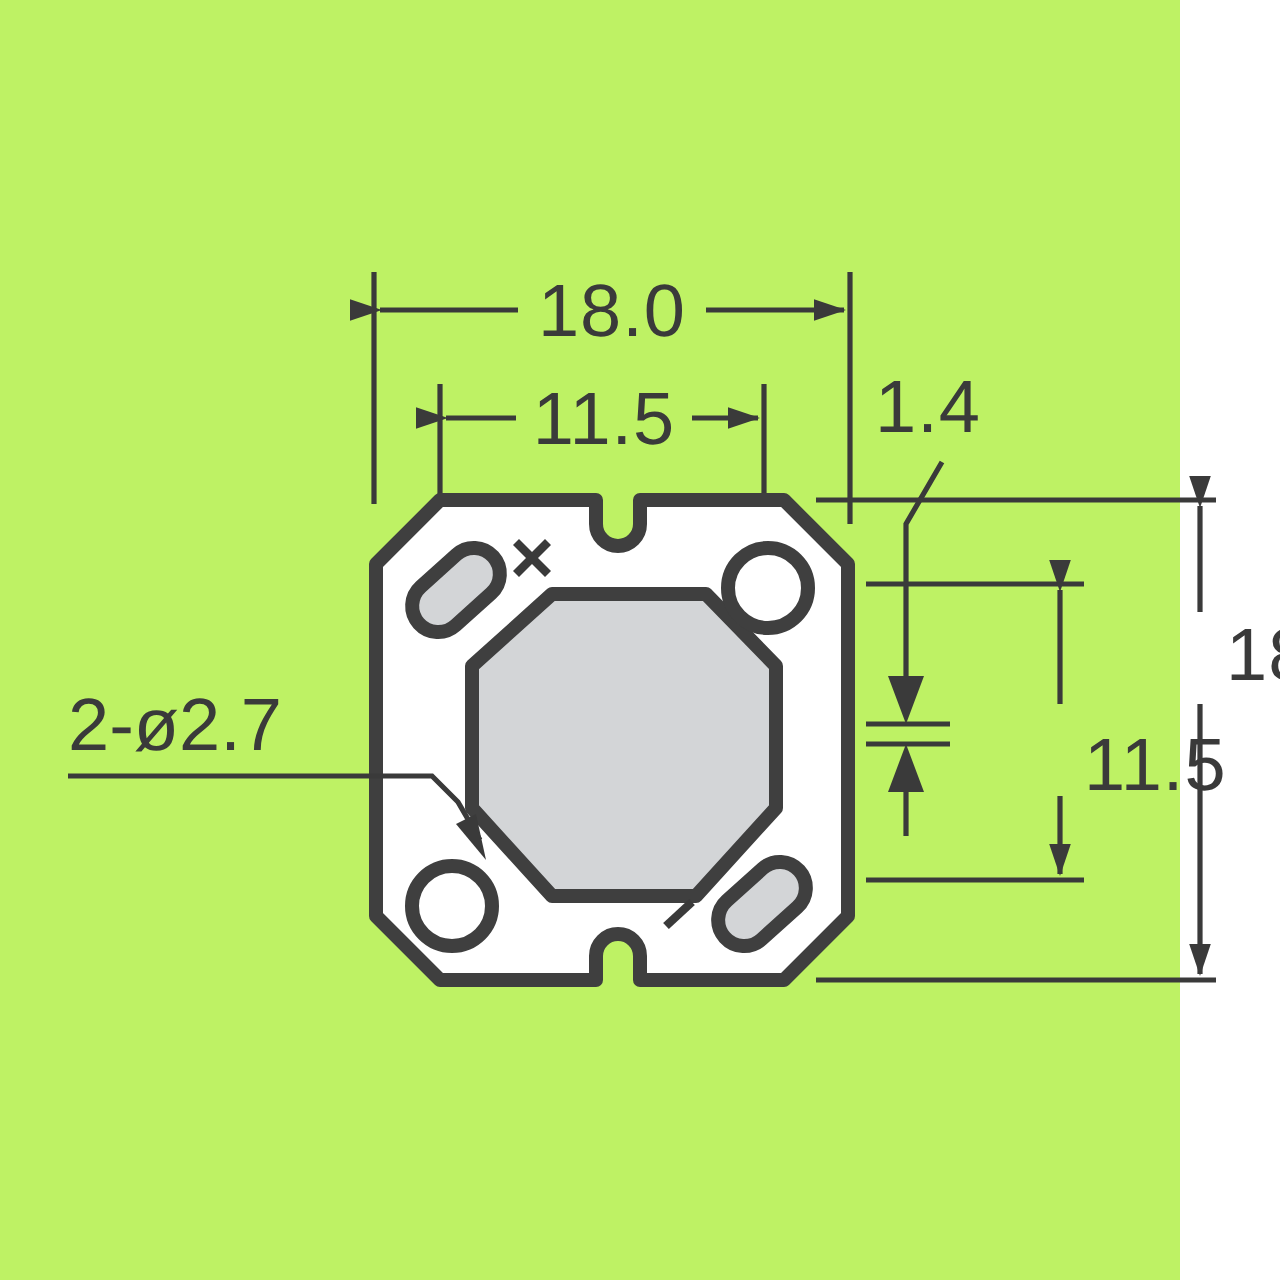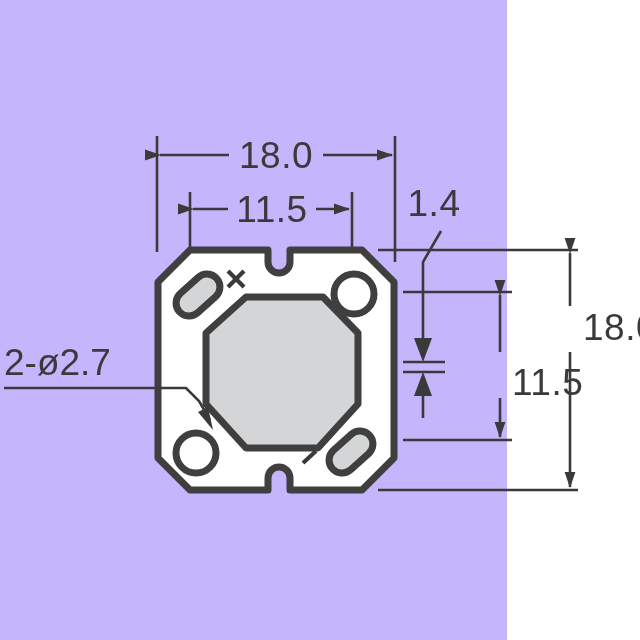--- a/index.html
+++ b/index.html
@@ -9,23 +9,24 @@
     background: #ffffff;
   }
   body {
     width: 640px;
     height: 640px;
     font-family: "Liberation Sans", sans-serif;
     overflow: hidden;
   }
   #drawing-root {
     position: relative;
-    width: 507px;
+    width: 560px;
     height: 640px;
-    background: #c4b5fd;
+    background: #bef264;
+    padding-left: 30px;
   }
   svg#drawing-canvas {
     display: block;
     width: 640px;
     height: 640px;
   }
   .dim-text {
     font-family: "Liberation Sans", sans-serif;
     font-size: 37px;
     fill: #3a3a3a;

